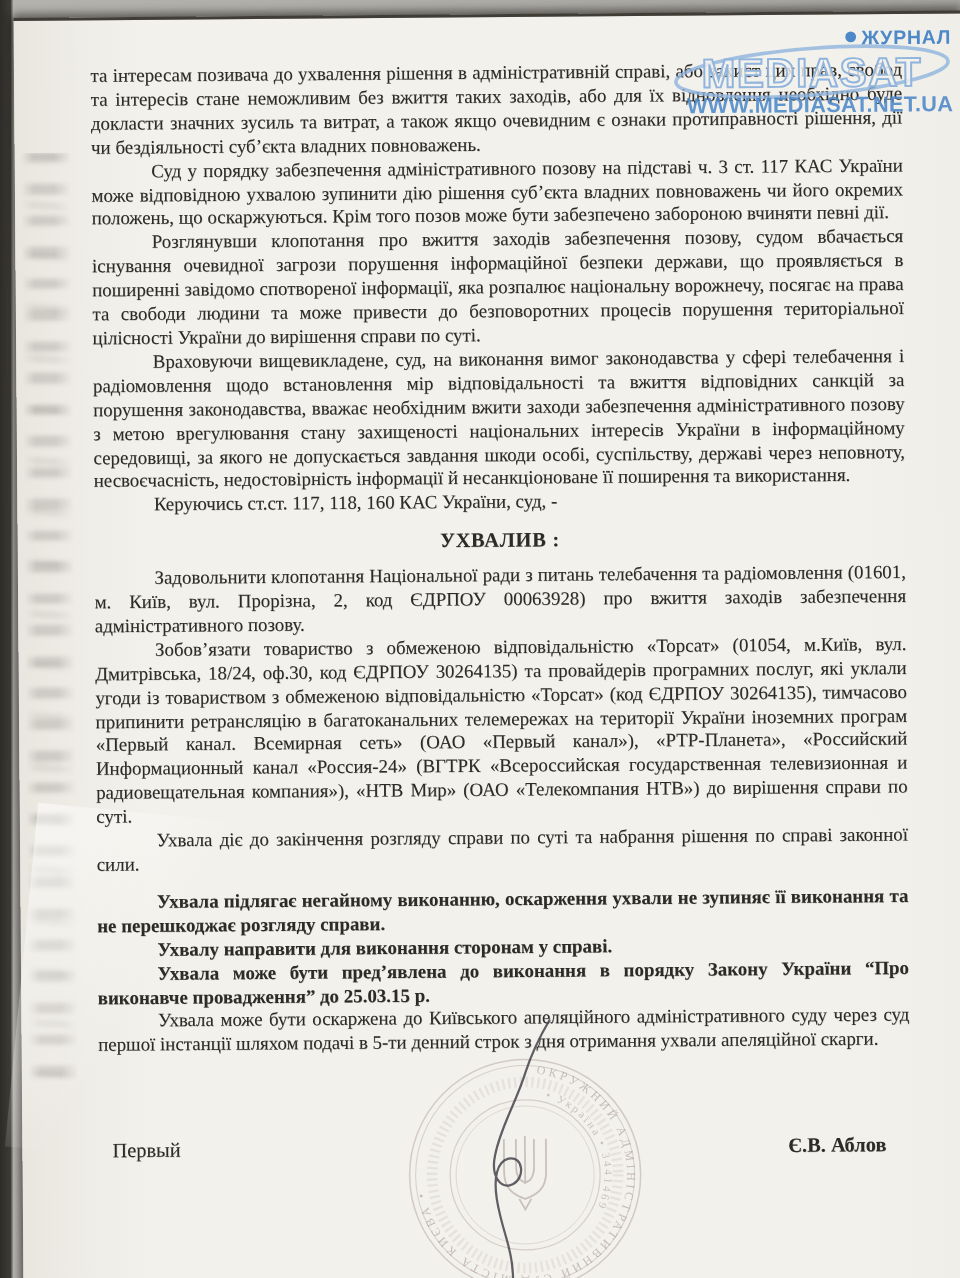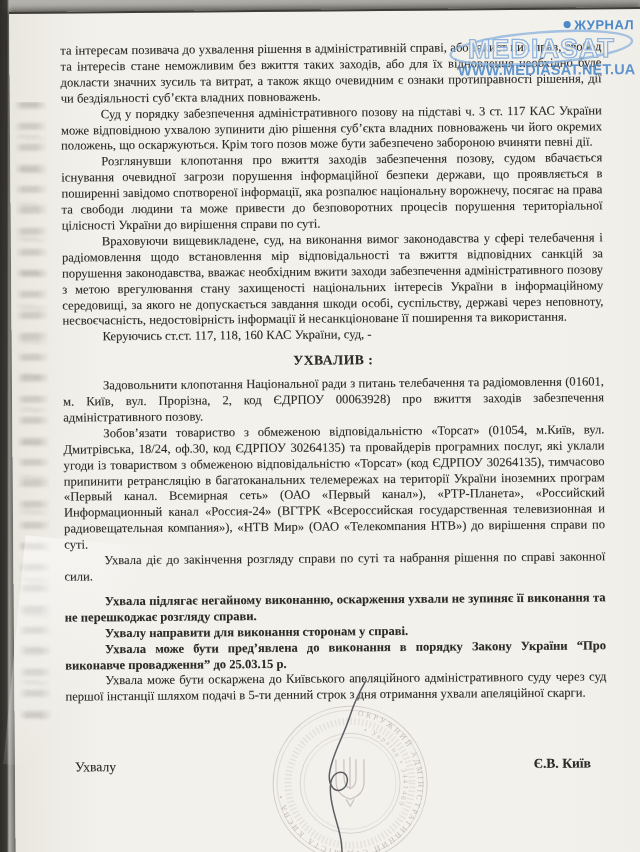--- a/index.html
+++ b/index.html
@@ -88,22 +88,22 @@
           <p class="para">Зобов’язати товариство з обмеженою відповідальністю «Торсат» (01054, м.Київ, вул. Дмитрівська, 18/24, оф.30, код ЄДРПОУ 30264135) та провайдерів програмних послуг, які уклали угоди із товариством з обмеженою відповідальністю «Торсат» (код ЄДРПОУ 30264135), тимчасово припинити ретрансляцію в багатоканальних телемережах на території України іноземних програм «Первый канал. Всемирная сеть» (ОАО «Первый канал»), «РТР-Планета», «Российский Информационный канал «Россия-24» (ВГТРК «Всероссийская государственная телевизионная и радиовещательная компания»), «НТВ Мир» (ОАО «Телекомпания НТВ») до вирішення справи по суті.</p>
           <p class="para">Ухвала діє до закінчення розгляду справи по суті та набрання рішення по справі законної сили.</p>
           <p class="para bold gap">Ухвала підлягає негайному виконанню, оскарження ухвали не зупиняє її виконання та не перешкоджає розгляду справи.</p>
           <p class="para bold">Ухвалу направити для виконання сторонам у справі.</p>
           <p class="para bold">Ухвала може бути пред’явлена до виконання в порядку Закону України “Про виконавче провадження” до 25.03.15 р.</p>
           <p class="para">Ухвала може бути оскаржена до Київського апеляційного адміністративного суду через суд першої інстанції шляхом подачі в 5-ти денний строк з дня отримання ухвали апеляційної скарги.</p>
         </div>
     </div>
 
     <div class="sign-row">
-      <span class="judge-label">Ухвалу</span>
-      <span class="judge-name">Є.В. Київ</span>
+      <span class="judge-label">Первый</span>
+      <span class="judge-name">Є.В. Аблов</span>
     </div>
 
     <svg class="seal-svg" width="170" height="164" viewBox="0 0 170 164">
       <defs>
         <path id="ringPathOuter" d="M 85 16 a 68 68 0 1 1 -0.01 0"></path>
         <path id="ringPathInner" d="M 85 31 a 53 53 0 1 1 -0.01 0"></path>
       </defs>
       <g stroke="#a2928f" fill="none">
         <circle cx="85" cy="84" r="77" stroke-width="1" opacity=".40"></circle>
         <circle cx="85" cy="84" r="73" stroke-width=".7" opacity=".35"></circle>

